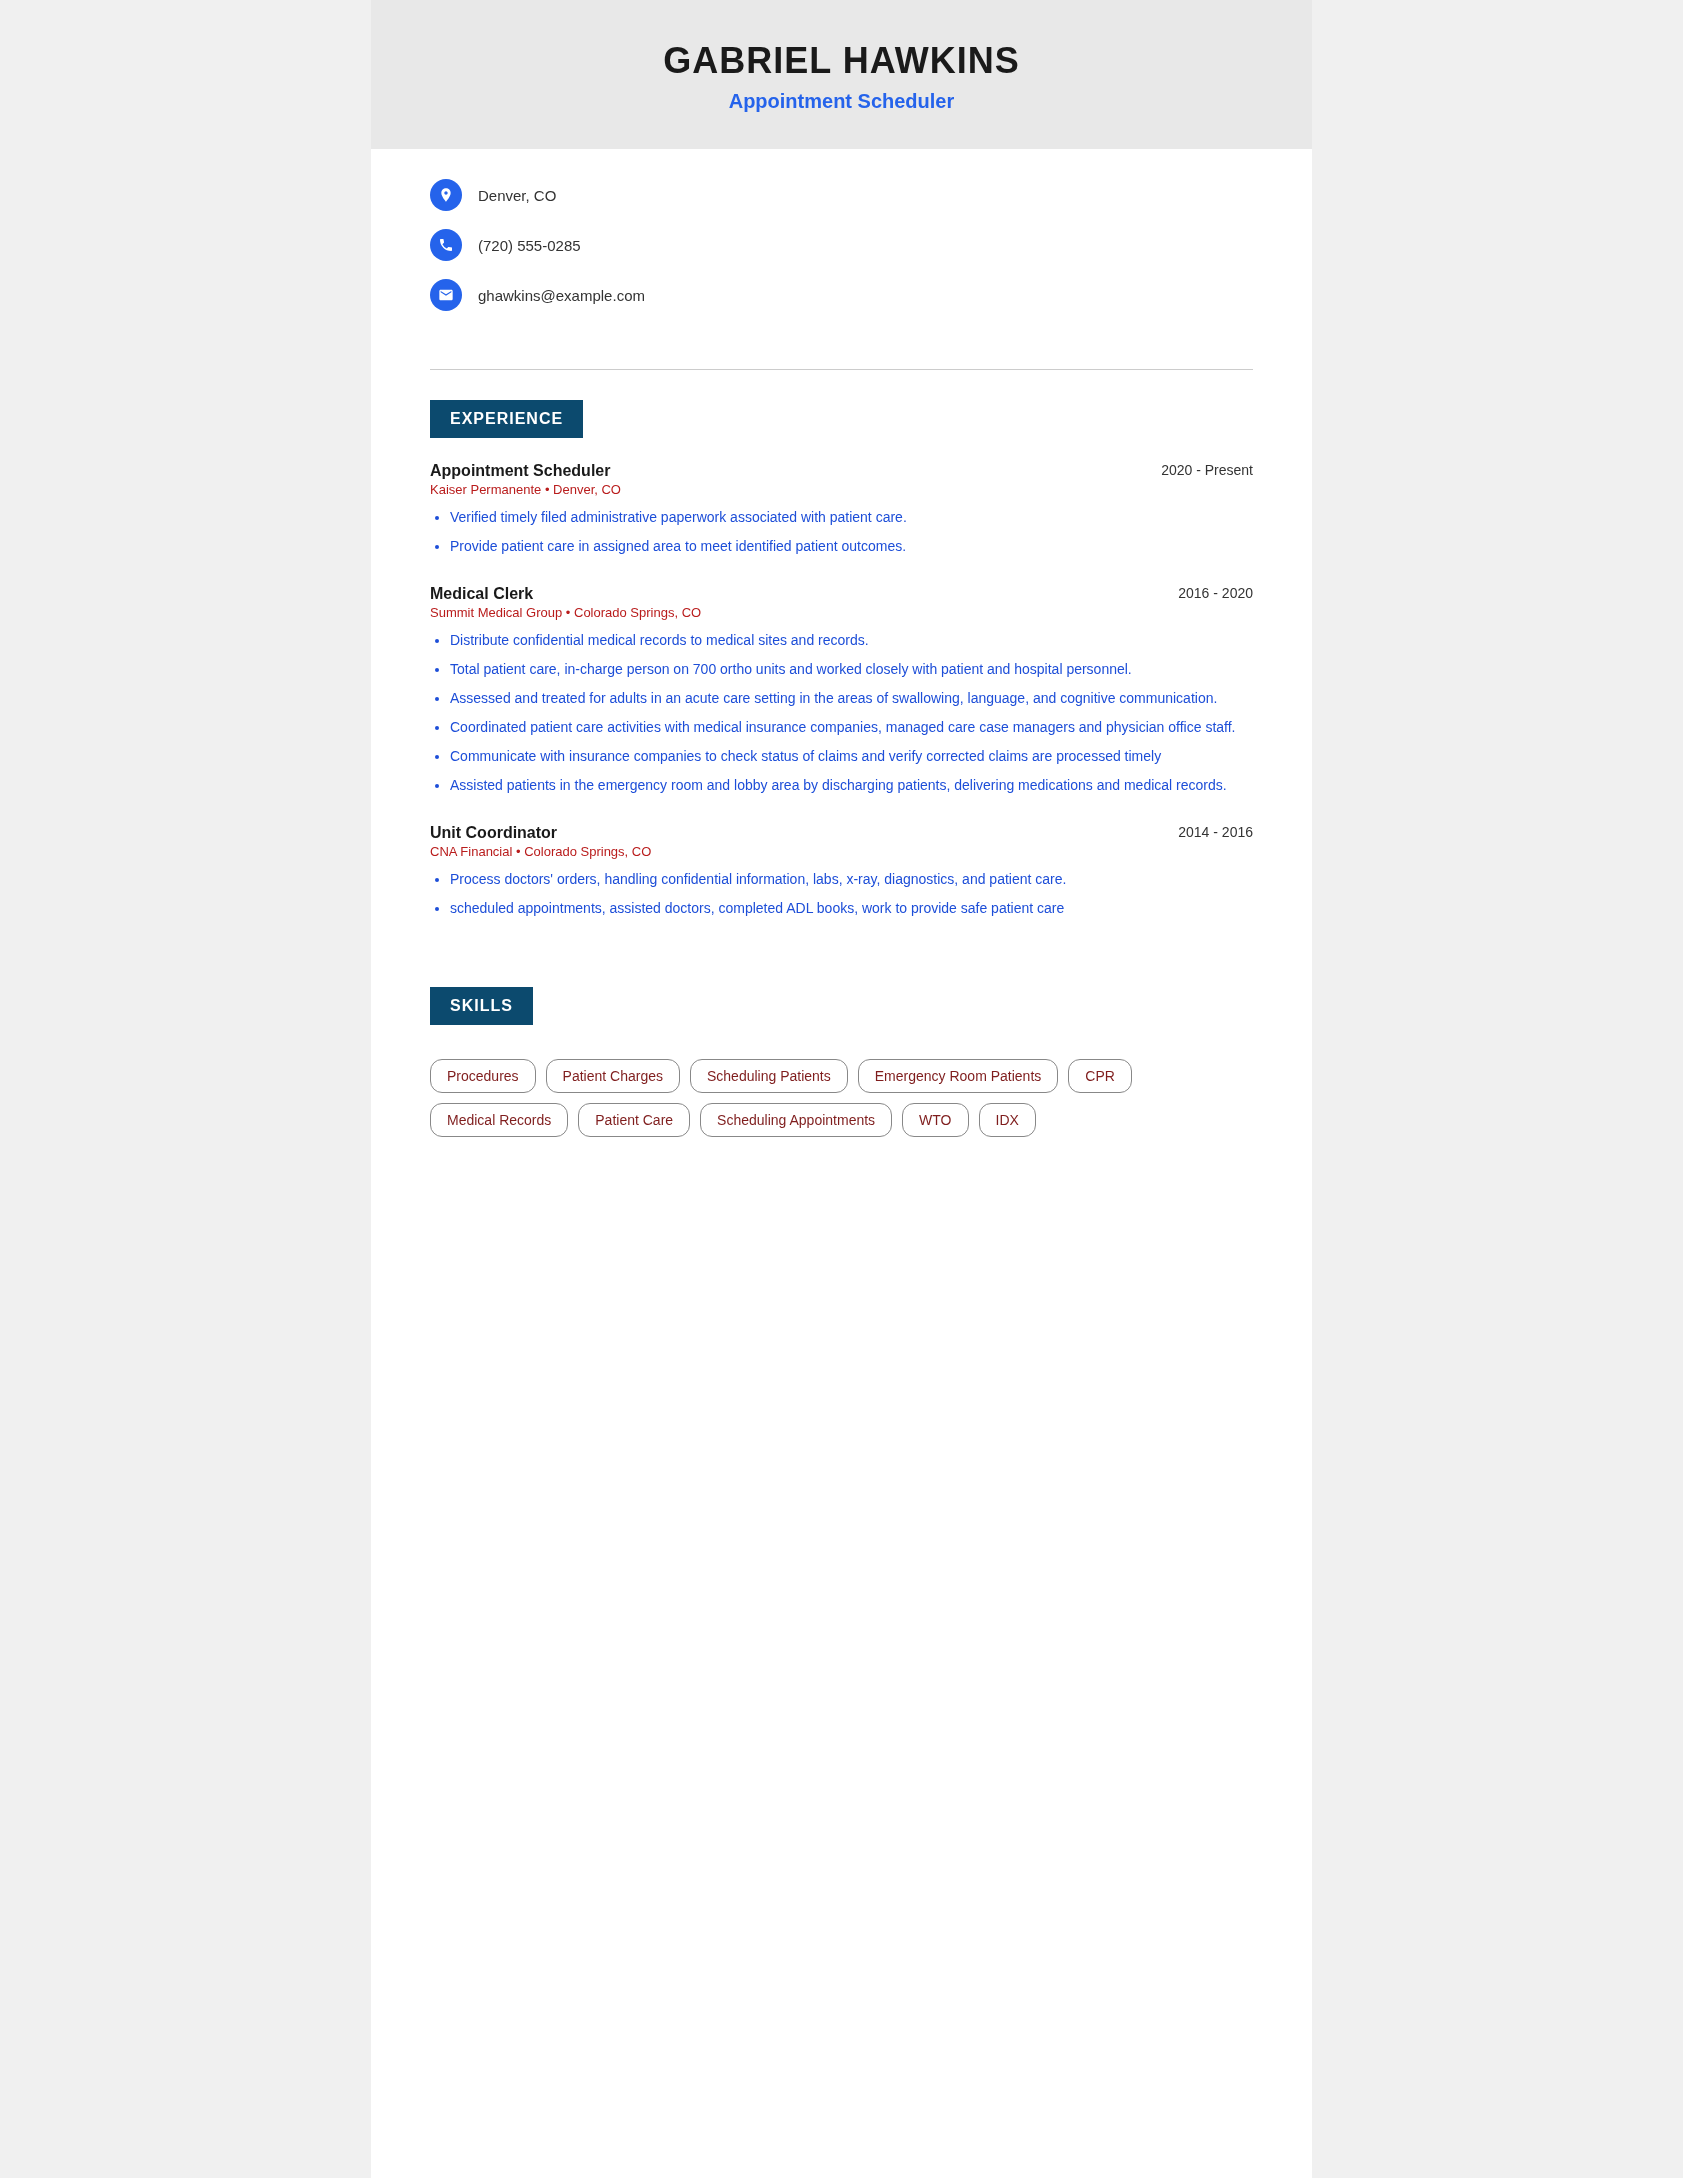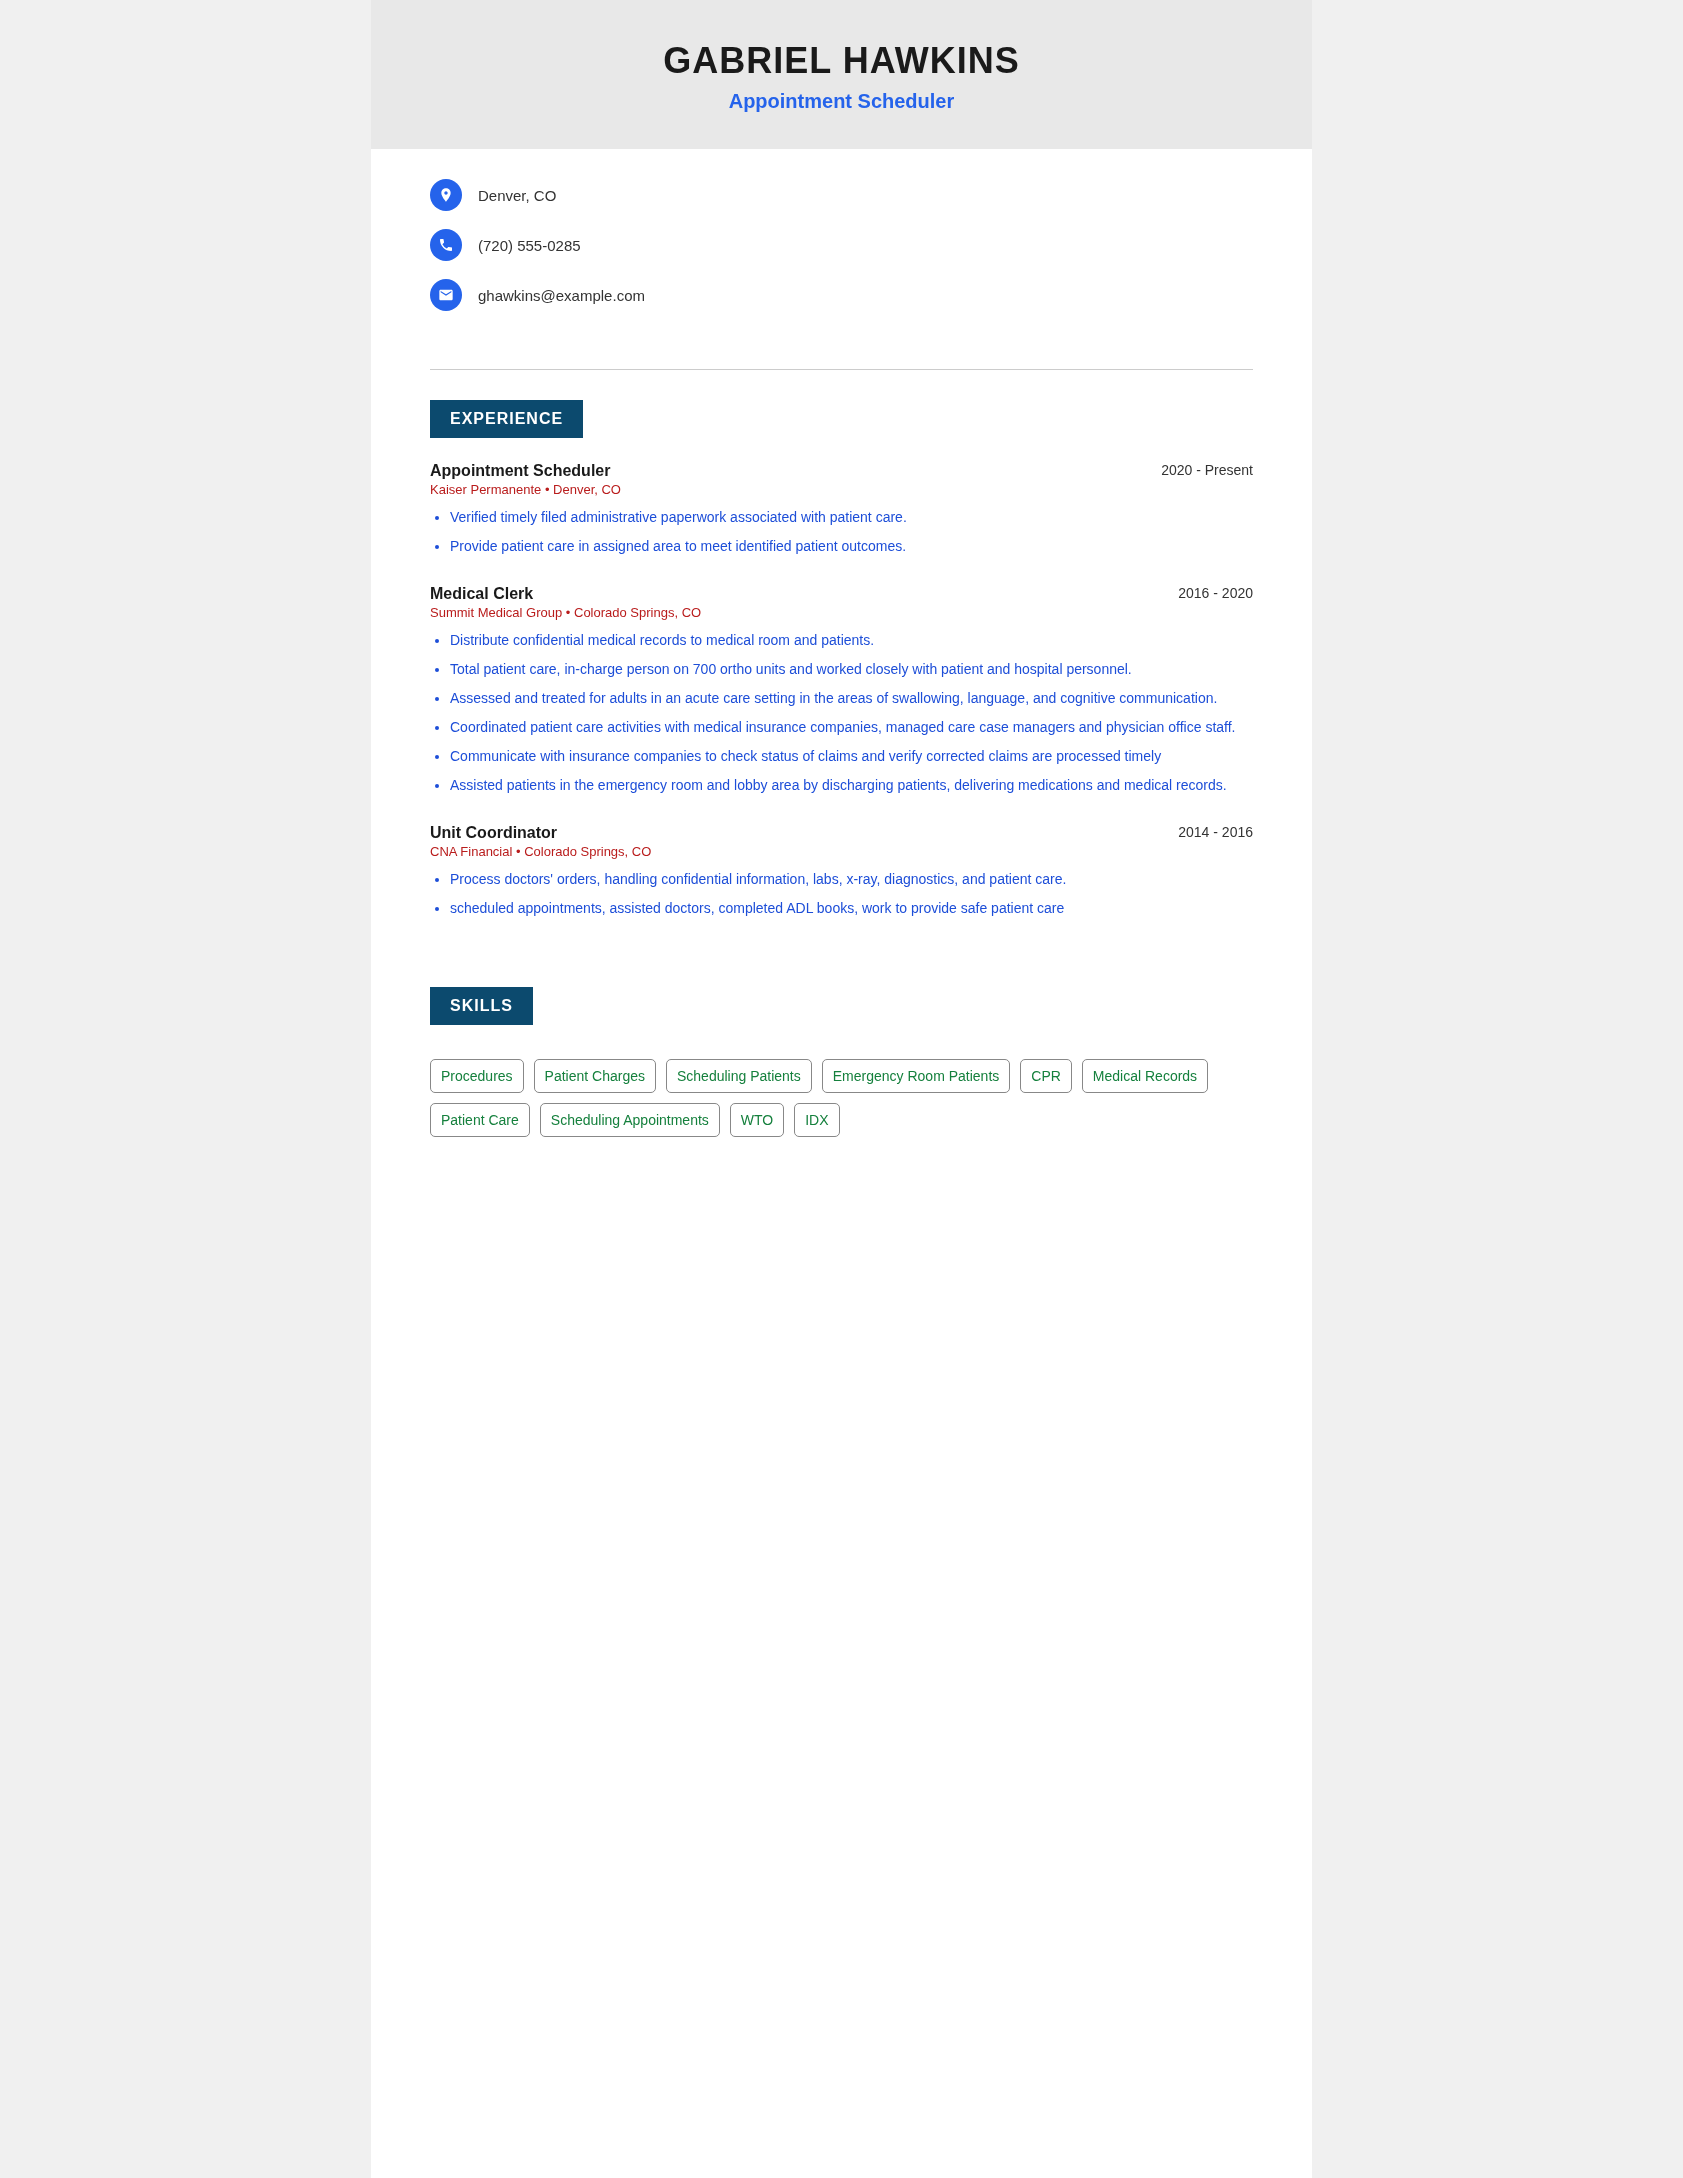--- a/index.html
+++ b/index.html
@@ -123,24 +123,24 @@
       padding: 10px 59px 40px;
     }
     .skills-tags {
       display: flex;
       flex-wrap: wrap;
       gap: 10px;
       margin-top: 10px;
     }
     .skill-tag {
       border: 1px solid #888;
-      border-radius: 5px;
-      padding: 8px 10px;
+      border-radius: 12px;
+      padding: 8px 16px;
       font-size: 14px;
-      color: #15803d;
+      color: #7f1d1d;
       background: #fff;
     }
   </style>
 </head>
 <body>
 
 <div class="resume-wrapper">
 
   <div class="header">
     <div class="header-name">GABRIEL HAWKINS</div>
@@ -201,21 +201,21 @@
     
     <div class="job-block">
       <div class="job-header">
         <span class="job-title">Medical Clerk</span>
         <span class="job-dates">2016 - 2020</span>
       </div>
       <div class="job-company">
         <span>Summit Medical Group</span> • <span>Colorado Springs, CO</span>
       </div>
       <ul class="job-bullets">
-        <li>Distribute confidential medical records to medical room and patients.</li>
+        <li>Distribute confidential medical records to medical sites and records.</li>
         <li>Total patient care, in-charge person on 700 ortho units and worked closely with patient and hospital personnel.</li>
         <li>Assessed and treated for adults in an acute care setting in the areas of swallowing, language, and cognitive communication.</li>
         <li>Coordinated patient care activities with medical insurance companies, managed care case managers and physician office staff.</li>
         <li>Communicate with insurance companies to check status of claims and verify corrected claims are processed timely</li>
         <li>Assisted patients in the emergency room and lobby area by discharging patients, delivering medications and medical records.</li>
       </ul>
     </div>
 
     
     <div class="job-block">

